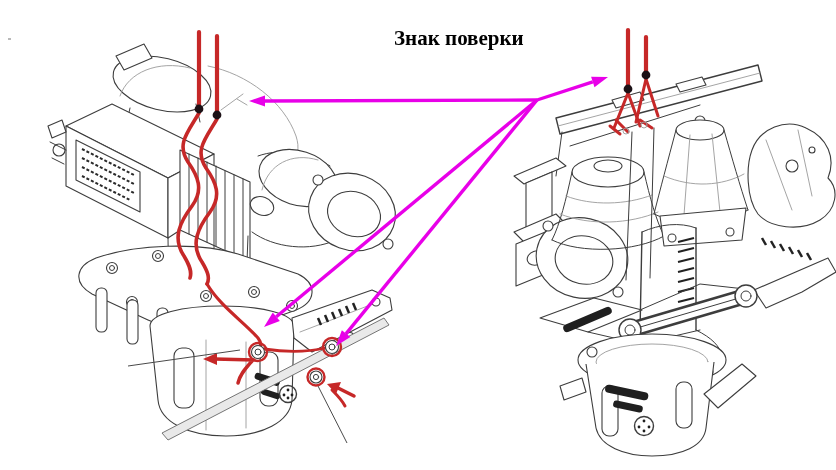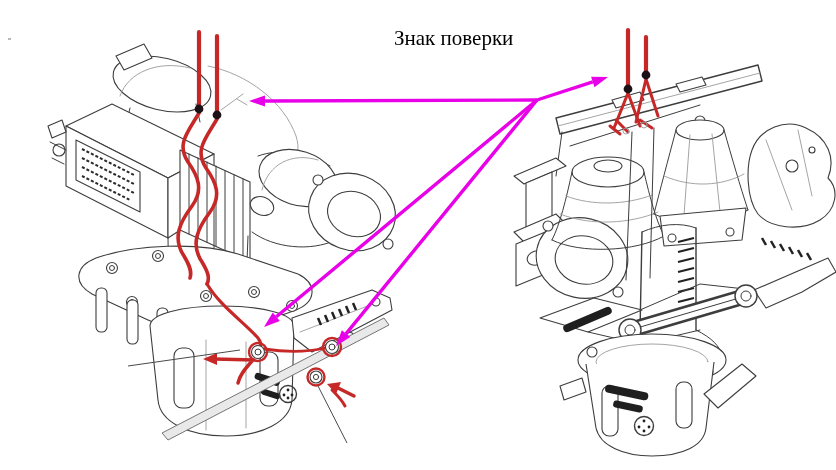--- a/index.html
+++ b/index.html
@@ -1,17 +1,17 @@
 <!DOCTYPE html>
 <html><head>
 <meta charset="utf-8">
 <style>
   html,body{margin:0;padding:0;}
   body{background:#fff;font-family:"Liberation Sans",sans-serif;}
-  .canvas{position:relative;width:836px;height:470px;background:#fff;overflow:hidden;}
+  .canvas{position:relative;width:836px;height:470px;background:#fff;overflow:hidden;font-weight:bold;}
   .fig-title{
     position:absolute;left:394px;top:26px;
     font-family:"Liberation Serif",serif;
     font-size:21px;color:#000;white-space:nowrap;
   }
   .speck{position:absolute;left:8px;top:38px;width:3px;height:2px;background:#b9b9b9;}
   svg.art{position:absolute;left:0;top:0;}
   
   .ln{fill:none;stroke:#3d3d3d;stroke-width:1;stroke-linejoin:round;stroke-linecap:round;}
   .ln2{fill:none;stroke:#3d3d3d;stroke-width:1.4;stroke-linejoin:round;stroke-linecap:round;}

